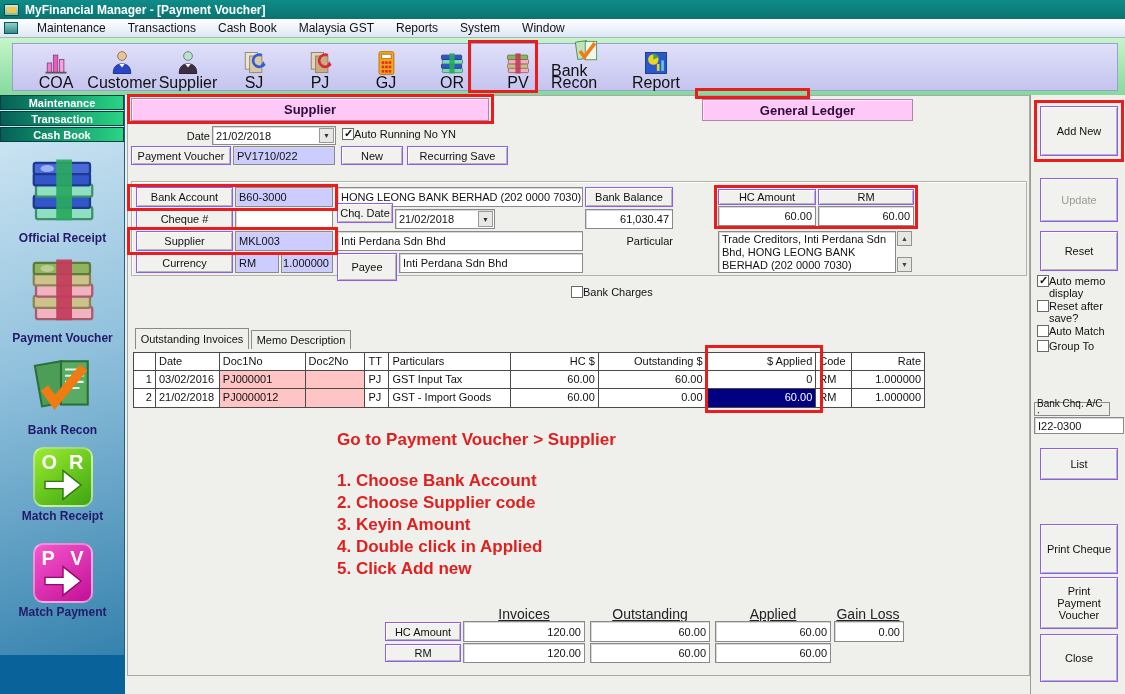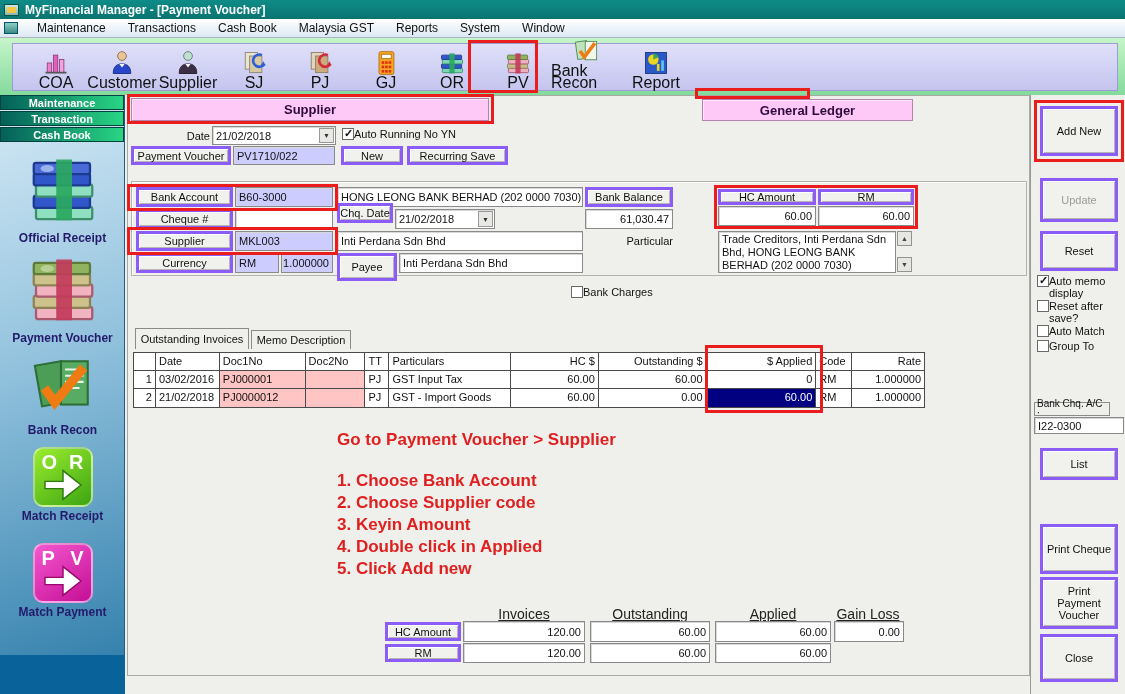--- a/index.html
+++ b/index.html
@@ -39,21 +39,21 @@
 
   .match-icon { position:relative; width:60px; height:60px; margin:0 auto; border-radius:10px; border:2px solid rgba(255,255,255,.5); }
   .match-icon.green { background:linear-gradient(145deg,#9bec2e,#3da512); }
   .match-icon.pink  { background:linear-gradient(145deg,#f557cf,#c40f96); }
   .match-letter { position:absolute; color:#fff; font-weight:bold; font-size:20px; }
   .match-letter.l1 { left:7px; top:2px; }
   .match-letter.l2 { right:7px; top:2px; }
   .match-arrow { position:absolute; left:6px; top:18px; }
 
   
-  .btn { background:#f1f1ee; border:3px solid #8b5cf6;
+  .btn { background:#f1f1ee; border:1px solid #8b5cf6;
     box-shadow:inset 1px 1px 0 #ffffff, inset -1px -1px 0 #b6b6b6;
     display:flex; align-items:center; justify-content:center; font-size:11px; color:#111; cursor:default; }
   .btn.disabled { color:#9a9a9a; }
   .field { background:#fff; border:1px solid #8a8a8a; box-shadow:inset 1px 1px 0 #d8d8d8;
     display:flex; align-items:center; padding:0 3px; font-size:11px; overflow:hidden; white-space:nowrap; }
   .field.lav { background:#ccccff; }
   .field.num { justify-content:flex-end; }
   .combo-arrow { position:absolute; right:1px; top:1px; bottom:1px; width:15px; background:#e8e8e4;
     border:1px solid #999; display:flex; align-items:center; justify-content:center; }
   .combo-arrow::after { content:"▼"; font-size:7px; color:#333; }

